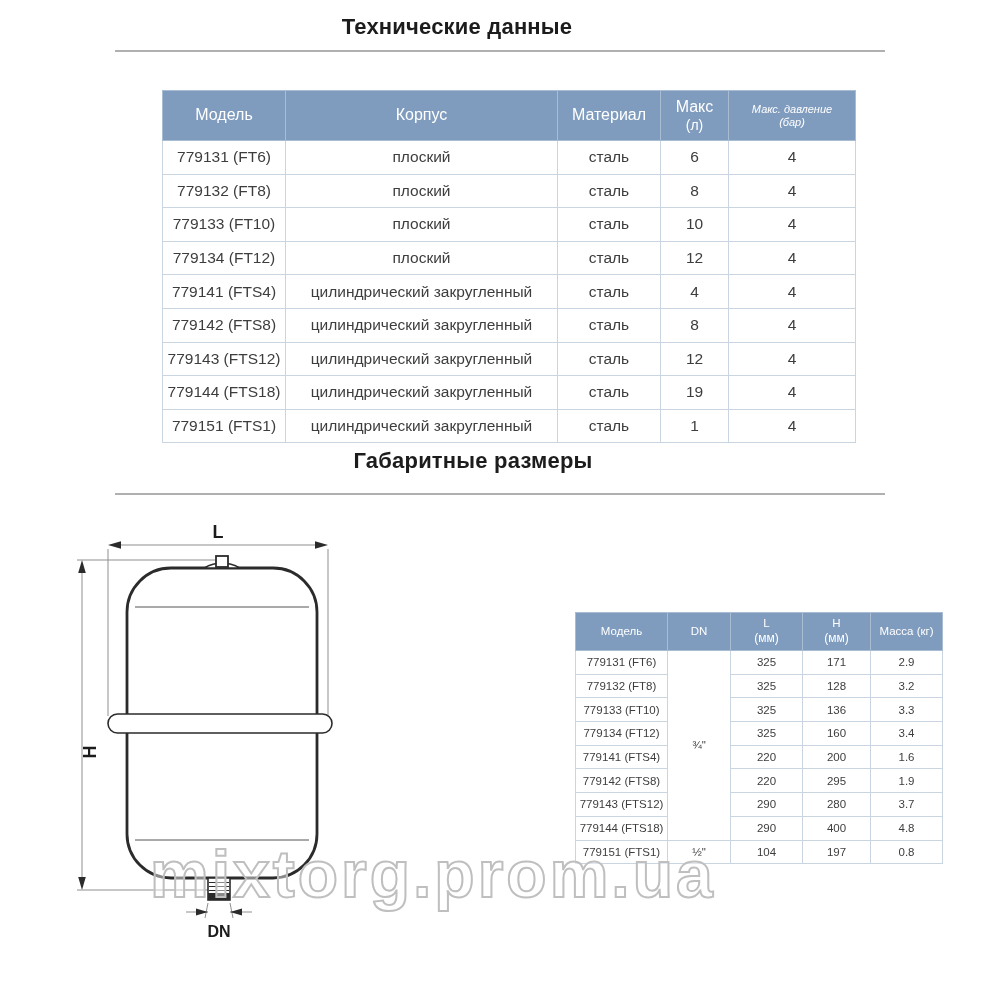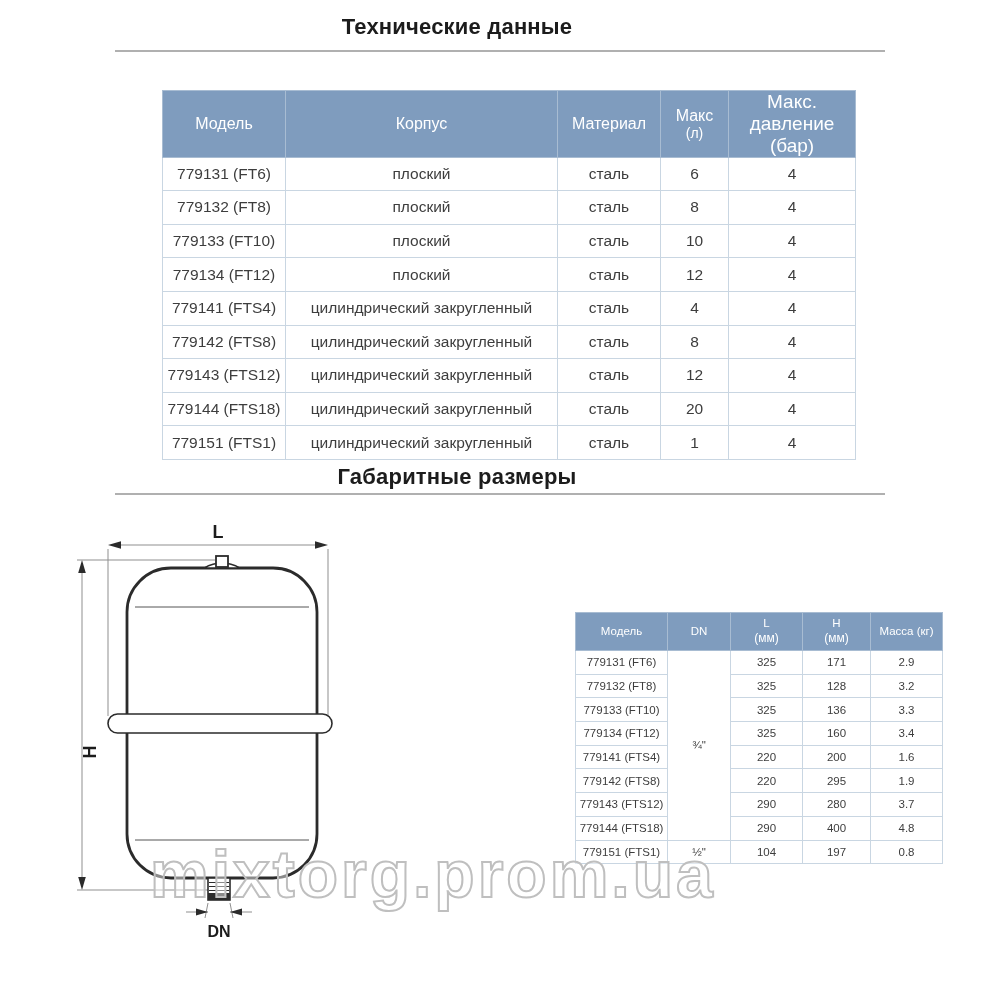--- a/index.html
+++ b/index.html
@@ -2,34 +2,34 @@
 <html><head>
 <meta charset="utf-8">
 <style>
   * { margin:0; padding:0; box-sizing:border-box; }
   html,body { width:1000px; height:1000px; background:#fff;
     font-family:"Liberation Sans", sans-serif; position:relative; overflow:hidden; }
 
   .title { position:absolute; width:914px; text-align:center;
     font-size:22px; font-weight:700; color:#1c1c1c; letter-spacing:0.2px; }
   .t1 { top:14px; }
-  .t2 { top:464px; }
+  .t2 { top:448px;margin-left:16px; }
 
   .rule { position:absolute; left:115px; width:770px; height:2px; background:#b0b0b0; }
   .r1 { top:50px; }
   .r2 { top:493px; }
 
   table { border-collapse:collapse; table-layout:fixed; background:#5eead4; }
 
   
   .tech { position:absolute; left:162px; top:90px; width:693px; }
   .tech th { background:#7f9cbe; color:#ffffff; font-weight:400; font-size:16px;
     height:50px; text-align:center; vertical-align:middle; border:1px solid #a8bcd2;
     line-height:1.15; }
-  .tech th .hsmall { display:block; font-size:19px; }
+  .tech th .hsmall { display:block; font-size:11px;font-style:italic; }
   .tech th .hline2 { display:block; font-size:14px; }
   .tech td { border:1px solid #c9d6e2; height:33.6px; text-align:center;
     vertical-align:middle; font-size:15.5px; color:#3d3d3d; background:#fff; }
 
   
   .dims { position:absolute; left:575px; top:612px; width:367px; }
   .dims th { background:#7f9cbe; color:#ffffff; font-weight:400; font-size:11.5px;
     height:38px; text-align:center; vertical-align:middle; border:1px solid #a8bcd2;
     line-height:1.2; }
   .dims th .hsub { display:block; font-size:12px; }
@@ -135,21 +135,21 @@
       <td>779143 (FTS12)</td>
       <td>цилиндрический закругленный</td>
       <td>сталь</td>
       <td>12</td>
       <td>4</td>
     </tr>
     <tr>
       <td>779144 (FTS18)</td>
       <td>цилиндрический закругленный</td>
       <td>сталь</td>
-      <td>20</td>
+      <td>19</td>
       <td>4</td>
     </tr>
     <tr>
       <td>779151 (FTS1)</td>
       <td>цилиндрический закругленный</td>
       <td>сталь</td>
       <td>1</td>
       <td>4</td>
     </tr>
   </tbody>

